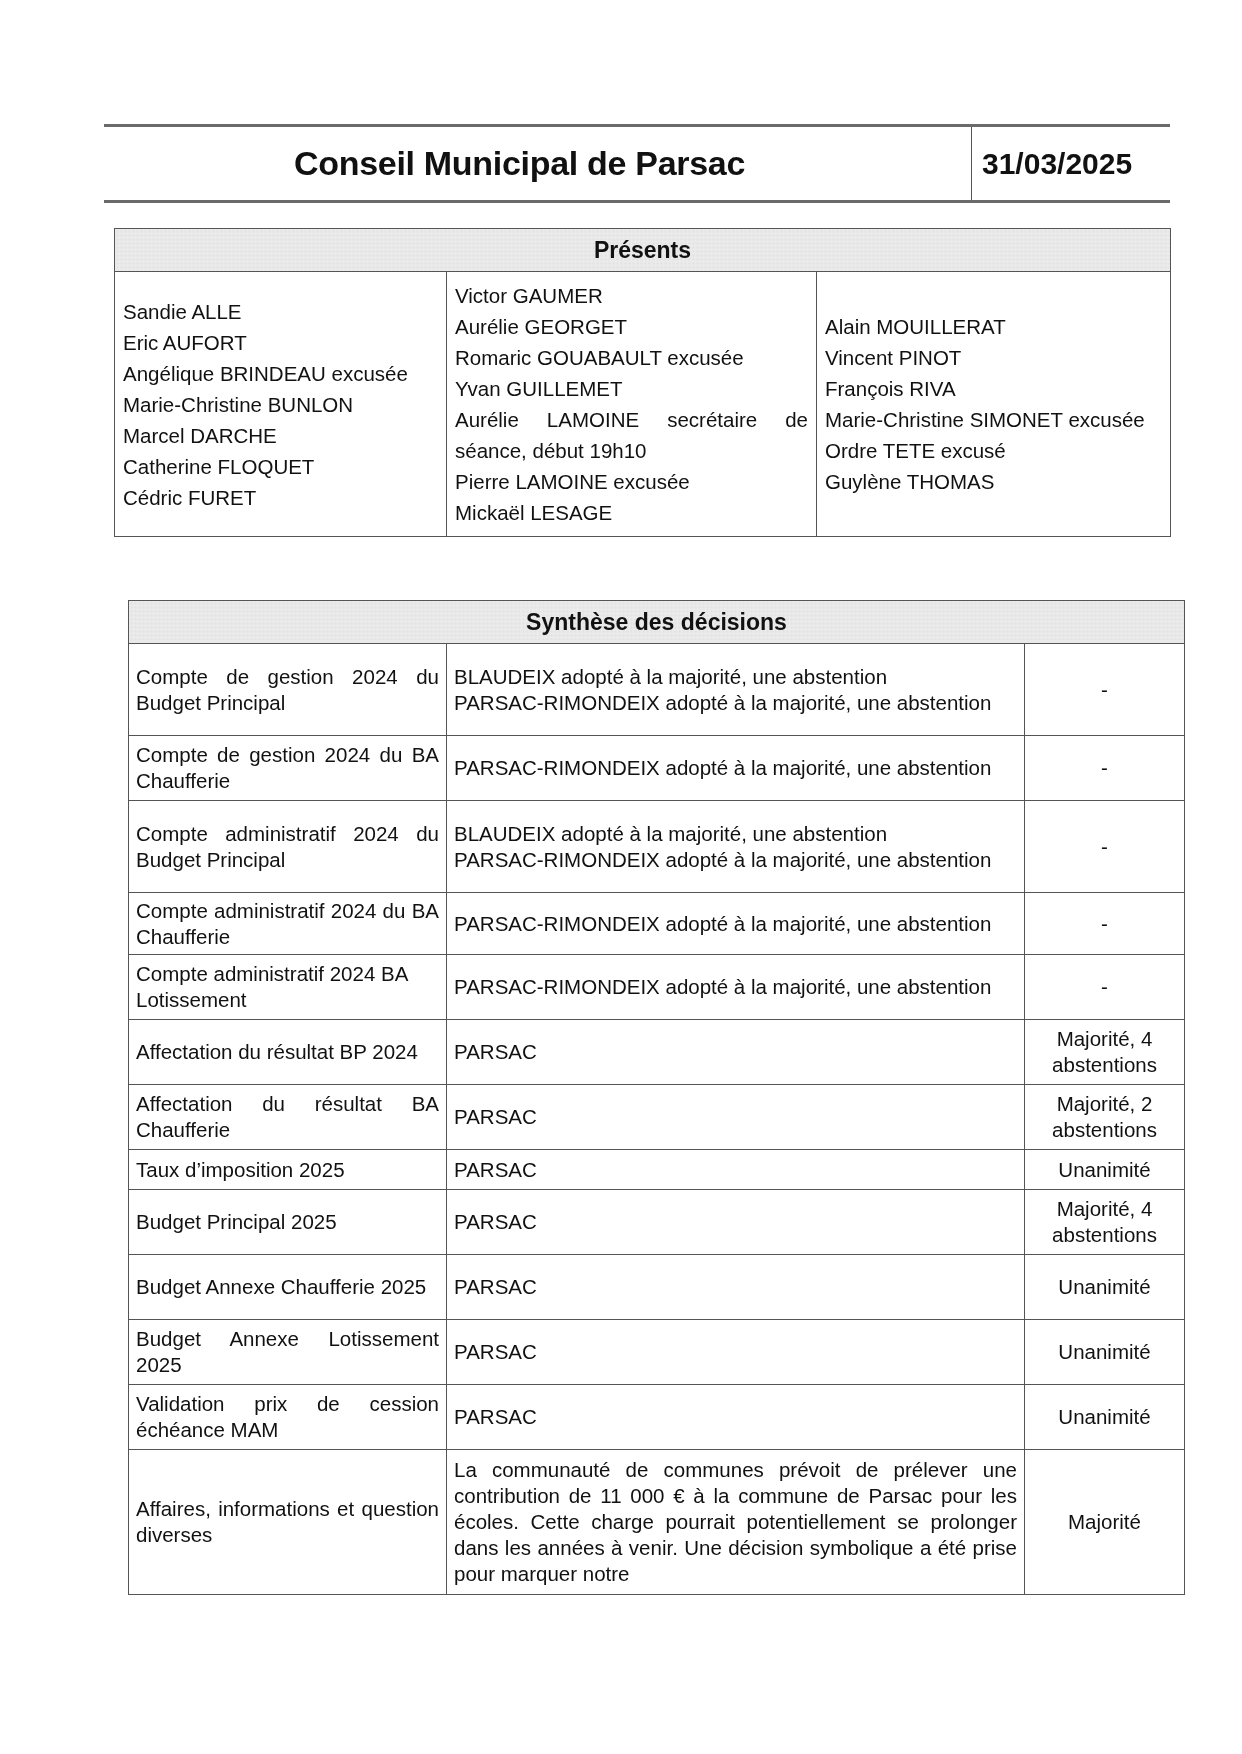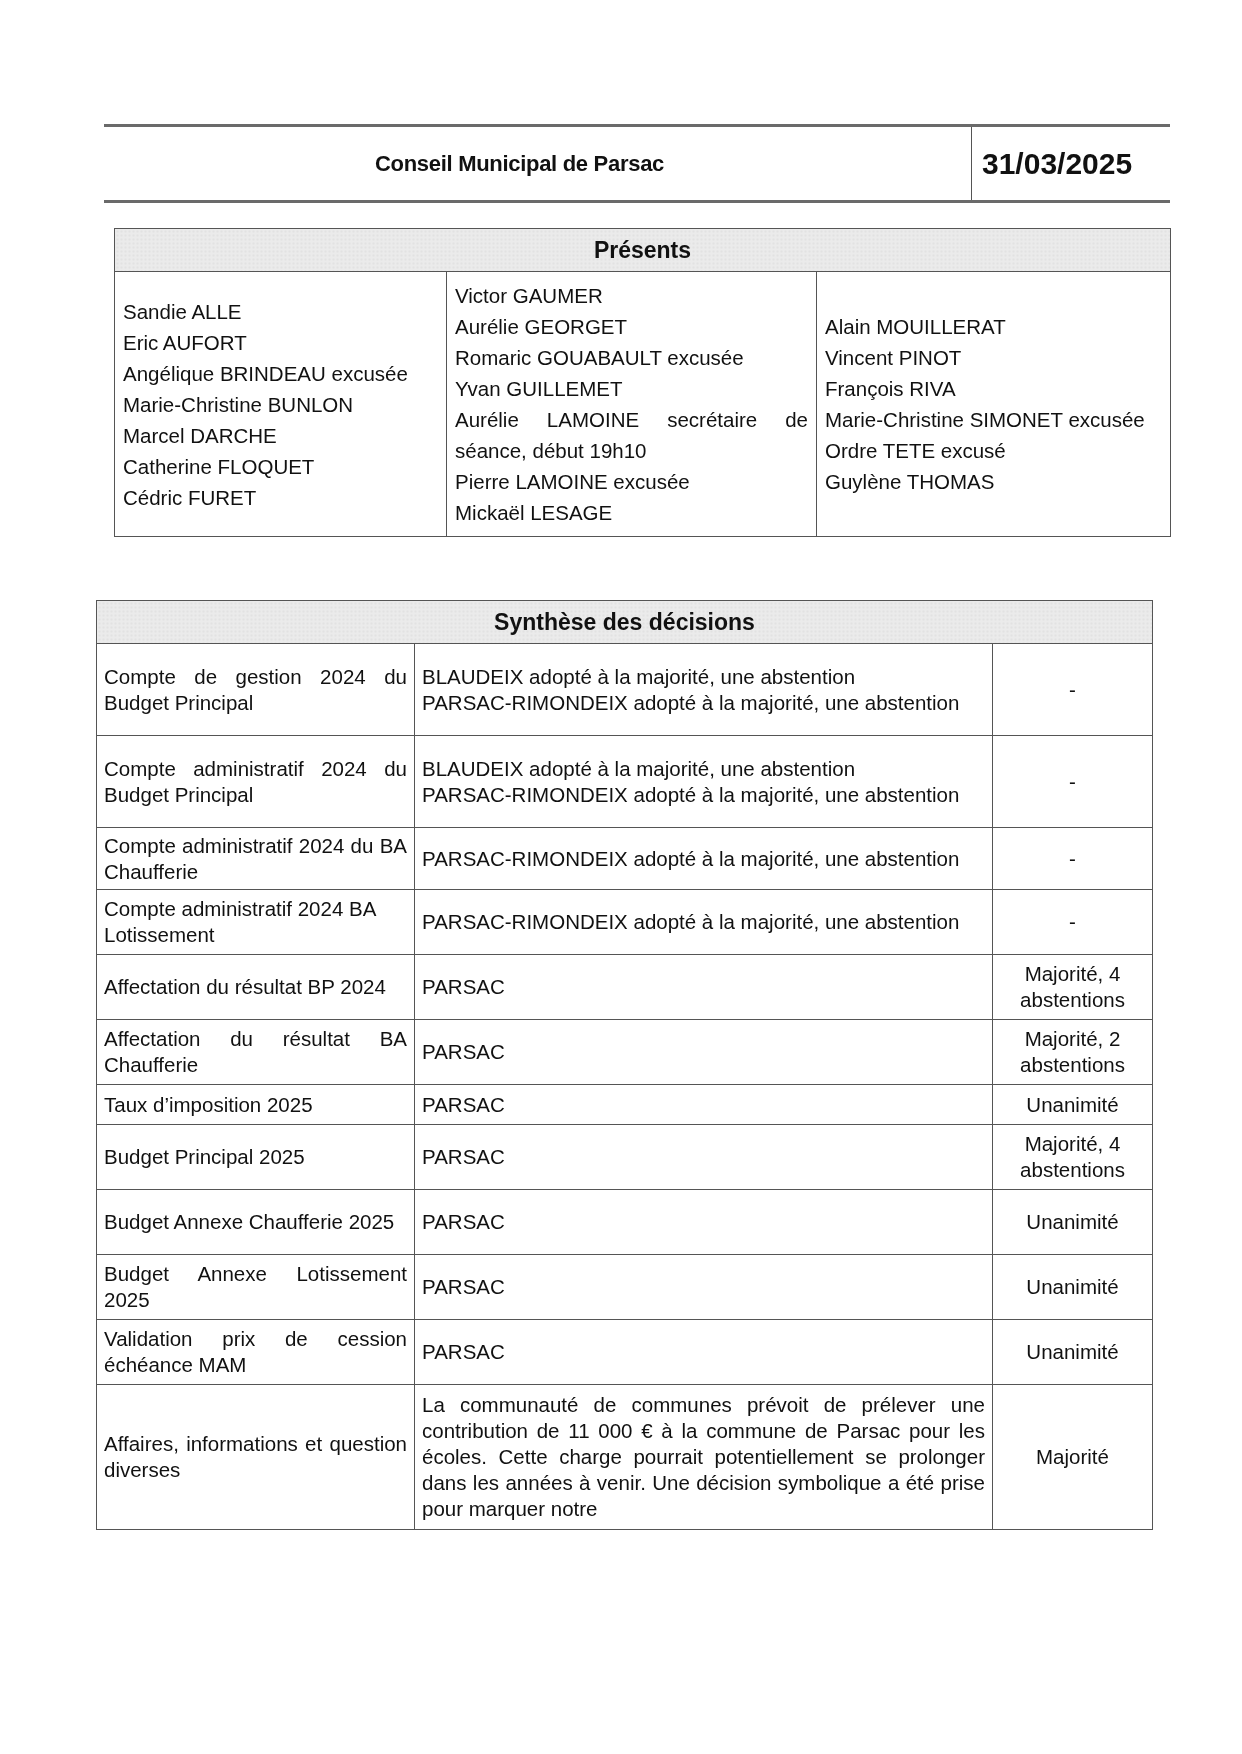--- a/index.html
+++ b/index.html
@@ -7,42 +7,42 @@
     width: 1242px; height: 1754px; position: relative; overflow: hidden;
     font-family: "Liberation Sans", "DejaVu Sans", sans-serif; color: #111;
   }
   .page-header {
     position: absolute; left: 104px; top: 124px; width: 1066px; height: 79px;
     border-top: 3px solid #6a6a6a; border-bottom: 3px solid #6a6a6a;
     display: flex; box-sizing: border-box;
   }
   .page-header .title-cell {
     flex: 0 0 831px; display: flex; align-items: center; justify-content: center;
-    font-weight: bold; font-size: 22px; letter-spacing: -0.3px;
+    font-weight: bold; font-size: 34px; letter-spacing: -0.3px;
   }
   .page-header .date-cell {
     flex: 1; border-left: 1.5px solid #555; display: flex; align-items: center;
     padding-left: 10px; font-weight: bold; font-size: 30px; margin-left: 36px;
   }
   table { border-collapse: collapse; position: absolute; table-layout: fixed; }
   td, th { border: 1.5px solid #555; }
   .shade {
     background-color: #ebebeb;
     background-image: radial-gradient(#d6d6d6 0.6px, transparent 0.8px);
     background-size: 4px 4px;
   }
   
   #presents { left: 114px; top: 228px; width: 1056px; }
   #presents th { height: 40px; font-size: 23px; font-weight: bold; text-align: center; }
   #presents td { vertical-align: middle; padding: 6px 8px; font-size: 20.5px; line-height: 31px; height: 252px; }
   #presents td .line { display: block; }
   #presents td.justify .line { text-align: justify; text-align-last: justify; }
   #presents td.justify .line.last { text-align-last: left; }
   
-  #synthese { left: 96px; top: 600px; width: 1056px; }
+  #synthese { left: 128px; top: 600px; width: 1056px; }
   #synthese th.caption { height: 40px; font-size: 23px; font-weight: bold; text-align: center; }
   #synthese th.col { height: 38px; font-size: 22px; font-weight: bold; text-align: center; }
   #synthese td { font-size: 20.5px; line-height: 26px; padding: 4px 7px; vertical-align: middle; }
   #synthese td.item { text-align: justify; margin-top: 7px; }
   #synthese td.desc { text-align: justify; }
   #synthese td.vote { text-align: center; }
   .desc .l { display: block; }
 </style>
 </head>
 <body>
@@ -109,20 +109,25 @@
   </thead>
   <tbody>
     <tr style="height:92px">
       <td class="item">Compte de gestion 2024 du Budget Principal</td>
       <td class="desc">
         <span class="l">BLAUDEIX adopté à la majorité, une abstention</span>
         <span class="l">PARSAC-RIMONDEIX adopté à la majorité, une abstention</span>
       </td>
       <td class="vote">-</td>
     </tr>
+    <tr style="height:65px">
+      <td class="item">Compte de gestion 2024 du BA Chaufferie</td>
+      <td class="desc">PARSAC-RIMONDEIX adopté à la majorité, une abstention</td>
+      <td class="vote">-</td>
+    </tr>
     <tr style="height:92px">
       <td class="item">Compte administratif 2024 du Budget Principal</td>
       <td class="desc">
         <span class="l">BLAUDEIX adopté à la majorité, une abstention</span>
         <span class="l">PARSAC-RIMONDEIX adopté à la majorité, une abstention</span>
       </td>
       <td class="vote">-</td>
     </tr>
     <tr style="height:62px">
       <td class="item">Compte administratif 2024 du BA Chaufferie</td>

